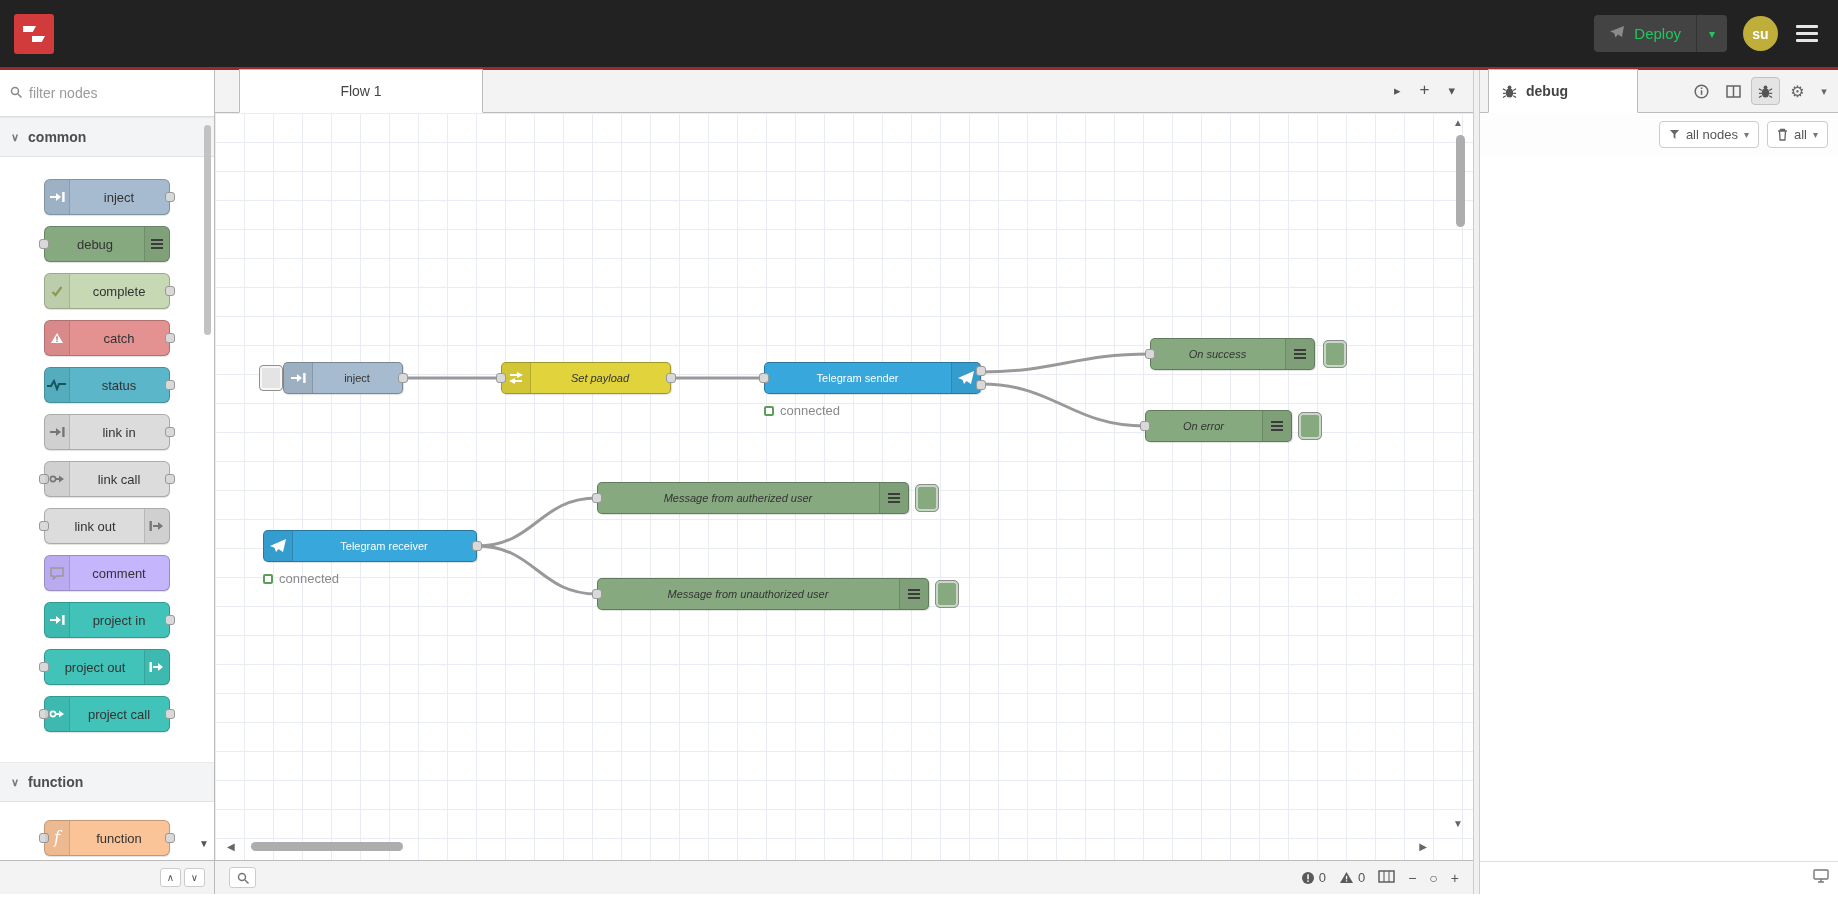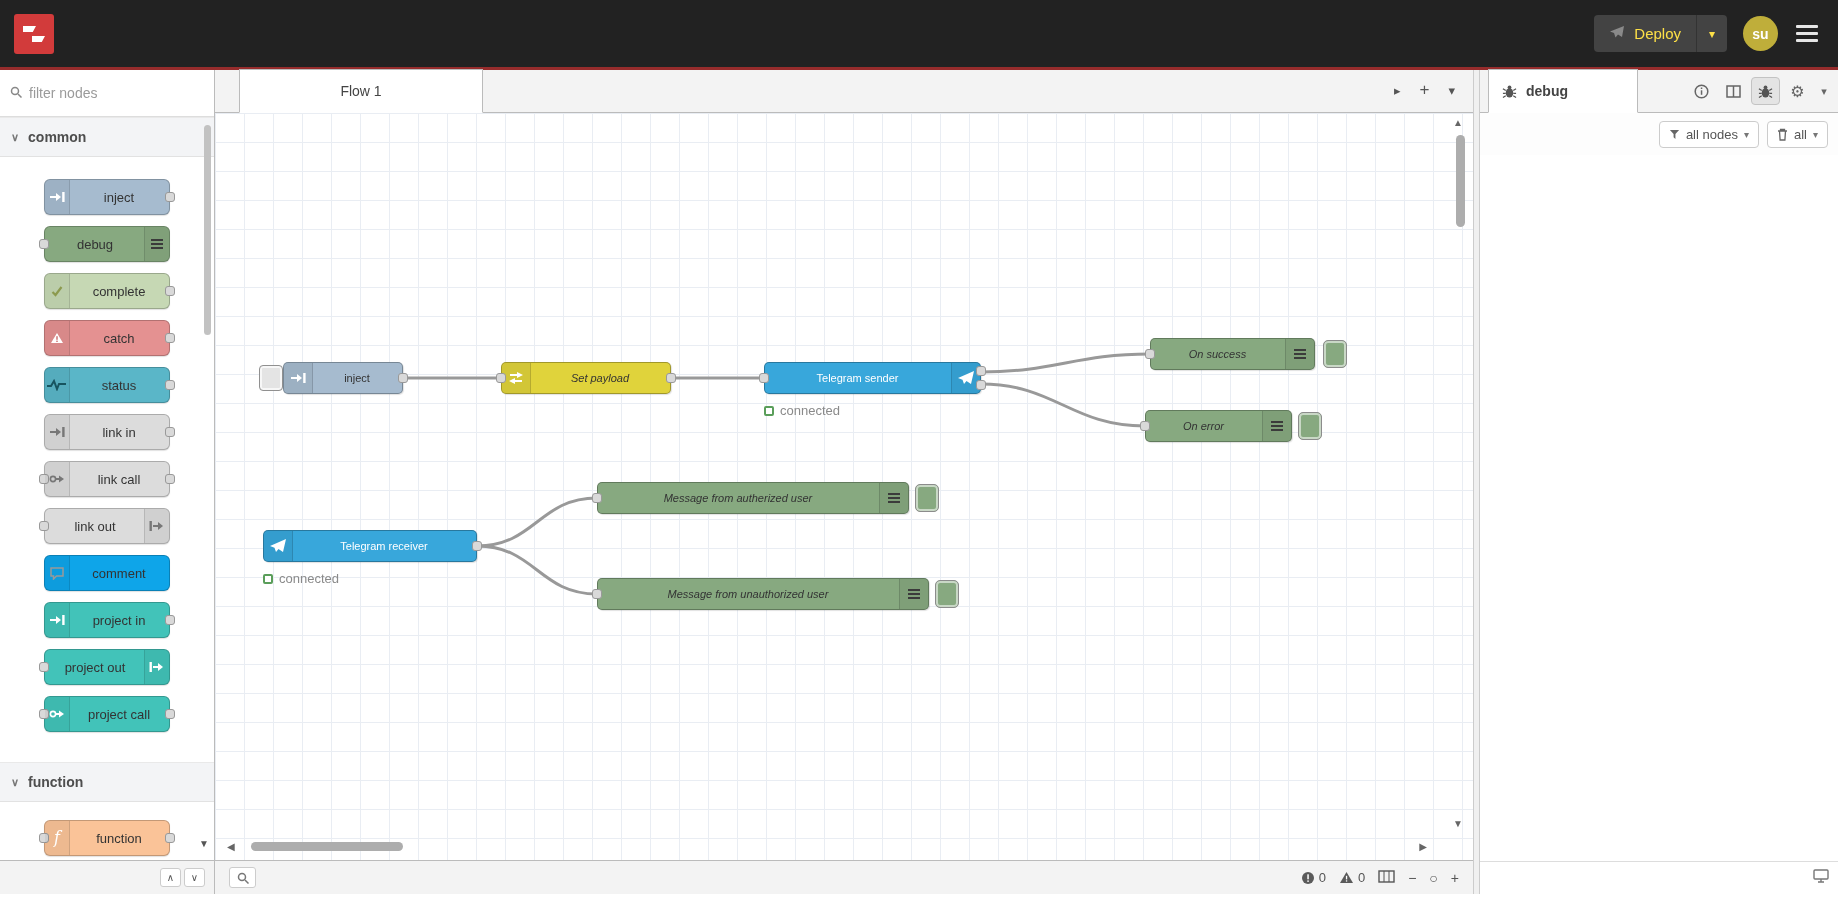--- a/index.html
+++ b/index.html
@@ -4,21 +4,21 @@
 <style>
   * { box-sizing: border-box; margin: 0; padding: 0; }
   html,body { width:1838px; height:897px; overflow:hidden; font-family:"Liberation Sans",sans-serif; background:#fff; }
   .fc { display:flex; align-items:center; justify-content:center; }
 
   
   header { height:70px; background:#222; border-bottom:3px solid #962c2c; display:flex; align-items:center; }
   .logo { width:40px; height:40px; margin:0 14px 0 14px; background:#d23b3b; border-radius:3px; }
   .app-title { font-size:23px; color:#efefef; font-weight:400; letter-spacing:.2px; }
   .header-right { margin-left:auto; display:flex; align-items:center; gap:16px; padding-right:18px; }
-  .deploy { display:flex; align-items:center; background:#434343; border-radius:4px; height:37px; color:#fde047; font-size:15px; overflow:hidden; }
+  .deploy { display:flex; align-items:center; background:#434343; border-radius:4px; height:37px; color:#22c55e; font-size:15px; overflow:hidden; }
   .deploy-main { display:flex; align-items:center; gap:9px; padding:0 15px; height:100%; }
   .deploy-sep { width:1px; height:100%; background:#333; }
   .deploy-caret { width:30px; height:100%; display:flex; align-items:center; justify-content:center; font-size:12px; }
   .avatar { width:35px; height:35px; border-radius:50%; background:#bfae3a; color:#fff; font-weight:bold; font-size:14px; display:flex; align-items:center; justify-content:center; }
   .menu-btn { display:flex; flex-direction:column; gap:4px; padding:4px 2px; }
   .menu-btn i { display:block; width:22px; height:3px; background:#e6e6e6; border-radius:1px; }
 
   .main { display:flex; height:824px; }
 
   
@@ -34,21 +34,21 @@
   .plabel { position:absolute; inset:0; display:flex; align-items:center; justify-content:center; }
   .pad-l .plabel { padding-left:24px; }
   .pad-r .plabel { padding-right:24px; }
   .picon { position:absolute; top:0; bottom:0; width:25px; display:flex; align-items:center; justify-content:center; }
   .picon.left { left:0; background:rgba(0,0,0,0.05); border-right:1px solid rgba(0,0,0,0.12); border-radius:5px 0 0 5px; }
   .picon.right { right:0; background:rgba(0,0,0,0.05); border-left:1px solid rgba(0,0,0,0.12); border-radius:0 5px 5px 0; }
   .pport { position:absolute; width:10px; height:10px; background:#d9d9d9; border:1px solid #999; border-radius:3px; top:12px; }
   .pport.l { left:-6px; } .pport.r { right:-6px; }
   .n-inject { background:#a6bbcf; } .n-debug { background:#87a980; } .n-complete { background:#c6d8b4; }
   .n-catch { background:#e49191; } .n-status { background:#5ab6c8; } .n-link { background:#dcdcdc; }
-  .n-comment { background:#0ea5e9; } .n-project { background:#42c3b9; } .n-function { background:#fac398; }
+  .n-comment { background:#c4b5fd; } .n-project { background:#42c3b9; } .n-function { background:#fac398; }
   .fglyph { font-family:"DejaVu Serif",serif; font-style:italic; color:#fff; font-size:16px; line-height:1; }
   .cat-function { margin-top:30px; }
   .fn-node { margin-top:18px; }
   .p-thumb { position:absolute; right:3px; top:55px; width:7px; height:210px; background:#c2c2c2; border-radius:4px; z-index:3; }
   .p-down { position:absolute; right:5px; top:768px; font-size:10px; color:#555; z-index:3; }
   .pfooter { height:34px; border-top:1px solid #bbb; background:#f3f3f3; display:flex; align-items:center; justify-content:flex-end; gap:3px; padding-right:9px; }
   .pfbtn { width:21px; height:19px; border:1px solid #ccc; background:#fff; border-radius:3px; font-size:10px; color:#555; display:flex; align-items:center; justify-content:center; }
 
   
   .workspace { flex:1; display:flex; flex-direction:column; min-width:0; }

